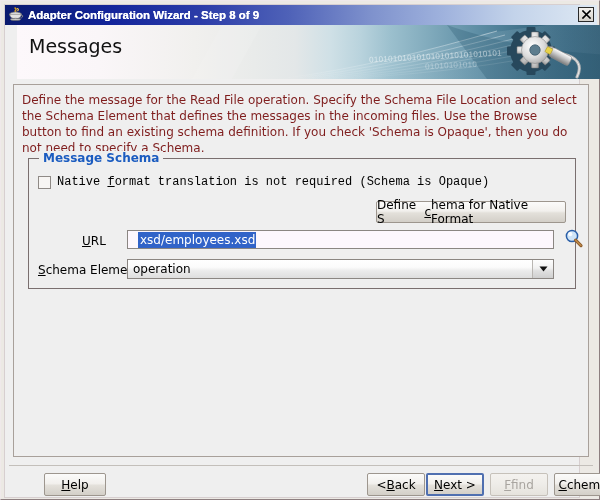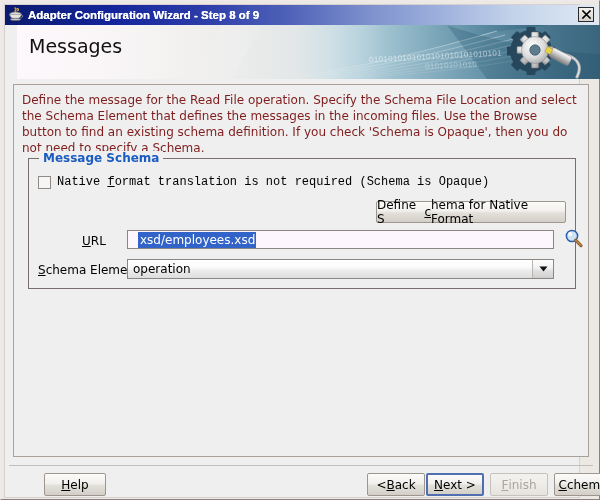--- a/index.html
+++ b/index.html
@@ -499,21 +499,21 @@
         <span>&lt; </span>
         <span class="mn">B</span>
         <span>ack</span>
       </div>
     <div class="btn focused" id="next-btn">
         <span class="mn">N</span>
         <span>ext &gt;</span>
       </div>
     <div class="btn disabled" id="finish-btn">
         <span class="mn">F</span>
-        <span>inish</span>
+        <span>find</span>
       </div>
     <div class="btn" id="cancel-btn">
         <span class="mn">C</span>
         <span>chema</span>
       </div>
 
   </div>
 </div>
 
 </body></html>

